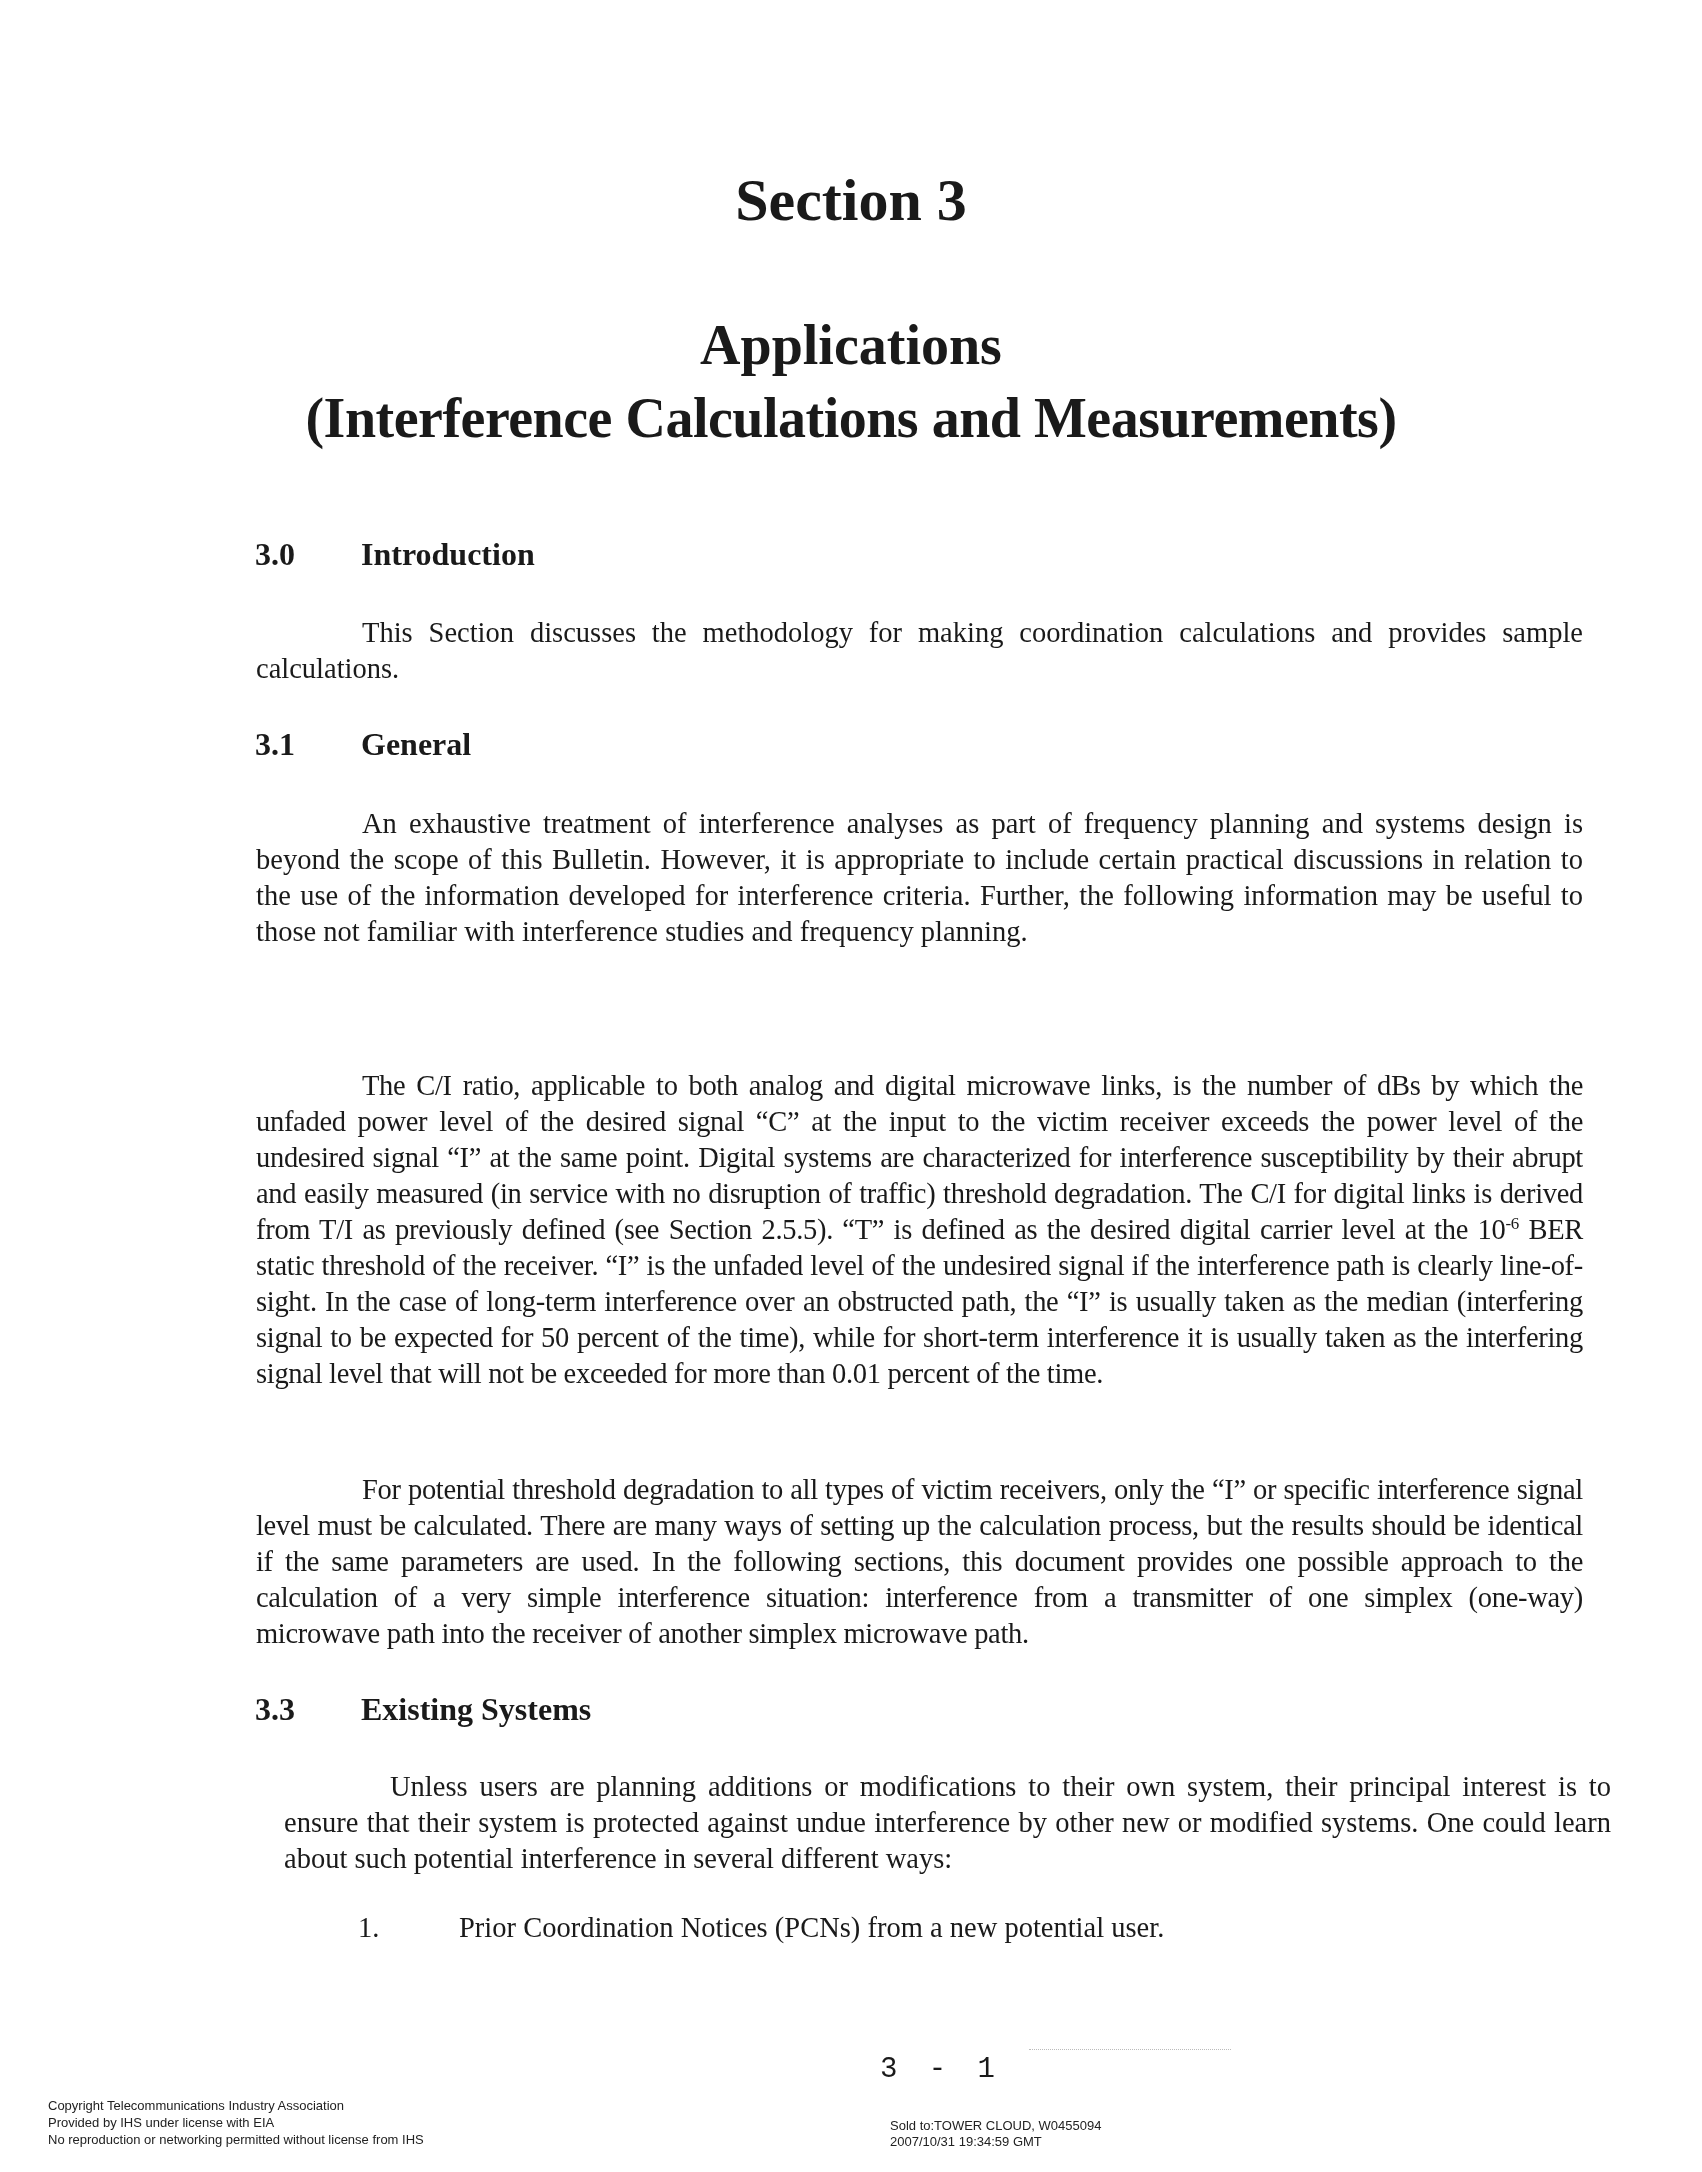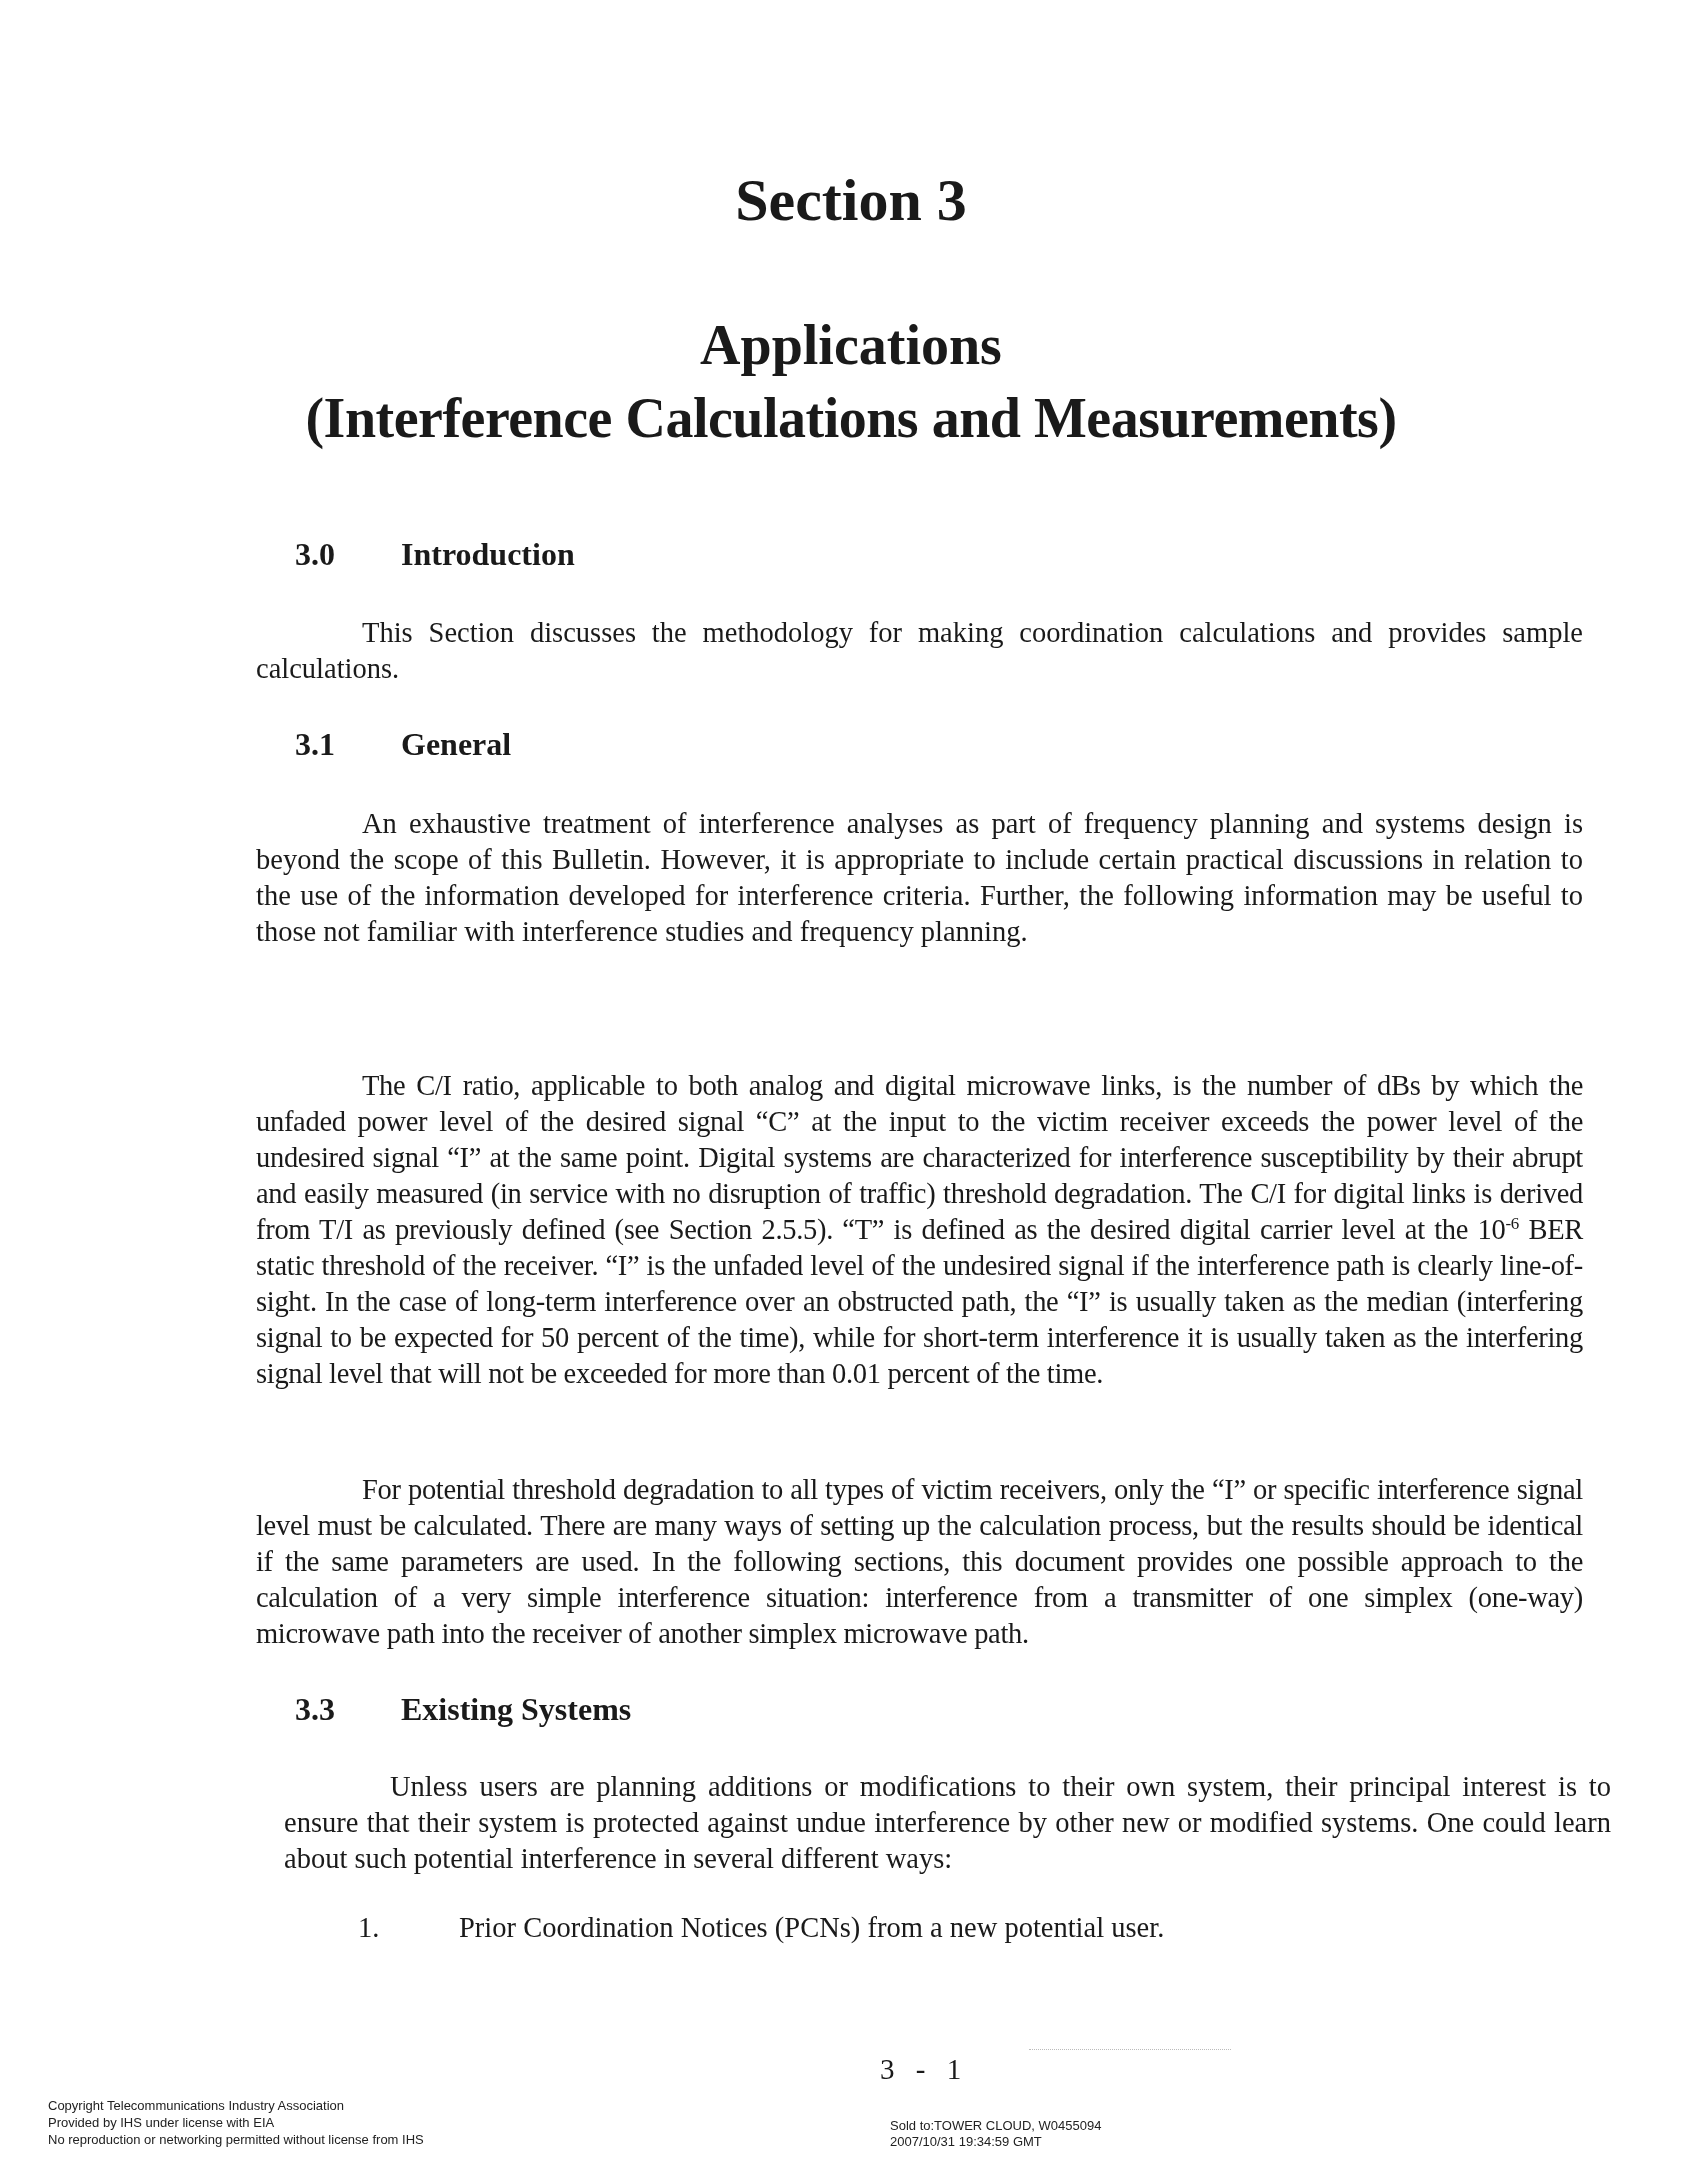--- a/index.html
+++ b/index.html
@@ -7,31 +7,31 @@
     width: 1702px; height: 2172px; position: relative; overflow: hidden;
     font-family: "Liberation Serif", "DejaVu Serif", serif; color: #1a1a1a;
   }
   .page { position: absolute; left: 0; top: 0; width: 1702px; height: 2104px; }
   .title-block { position: absolute; left: 0; width: 1702px; text-align: center; }
   .sec-title { top: 166px; font-size: 60px; font-weight: bold; }
   .app-title { top: 313px; font-size: 56px; font-weight: bold; }
   .app-sub { top: 386px; font-size: 56px; font-weight: bold; letter-spacing: -0.5px; }
 
   .heading { position: absolute; left: 255px; font-size: 32px; font-weight: bold; white-space: nowrap; }
-  .heading .num { display: inline-block; width: 106px; margin-left: 40px; }
+  .heading .num { display: inline-block; width: 106px; }
   .para {
     position: absolute; left: 256px; width: 1327px; font-size: 28.5px; line-height: 36px;
     text-align: justify; text-indent: 106px; margin: 0;
   }
   .para.tight { letter-spacing: -0.3px; }
   .listitem { position: absolute; left: 358px; top: 1912px; font-size: 28.5px; white-space: nowrap; }
   .listitem .lnum { display: inline-block; width: 101px; }
   sup { font-size: 17px; line-height: 0; vertical-align: super; }
 
-  .page-number { position: absolute; left: 880px; top: 2053px; font-size: 29px; letter-spacing: 7px; }
+  .page-number { position: absolute; left: 880px; top: 2053px; font-size: 29px; letter-spacing: 7px; font-family: Liberation Mono, monospace; }
   .footer-left {
     position: absolute; left: 48px; top: 2097px; font-family: "Liberation Sans", "DejaVu Sans", sans-serif;
     font-size: 13px; line-height: 17px; color: #222;
   }
   .footer-right {
     position: absolute; left: 890px; top: 2118px; font-family: "Liberation Sans", "DejaVu Sans", sans-serif;
     font-size: 13px; line-height: 16px; color: #222;
   }
   .scan-noise { position: absolute; left: 1029px; top: 2049px; width: 202px; height: 6px;
     border-top: 1.5px dotted #bbb; }

